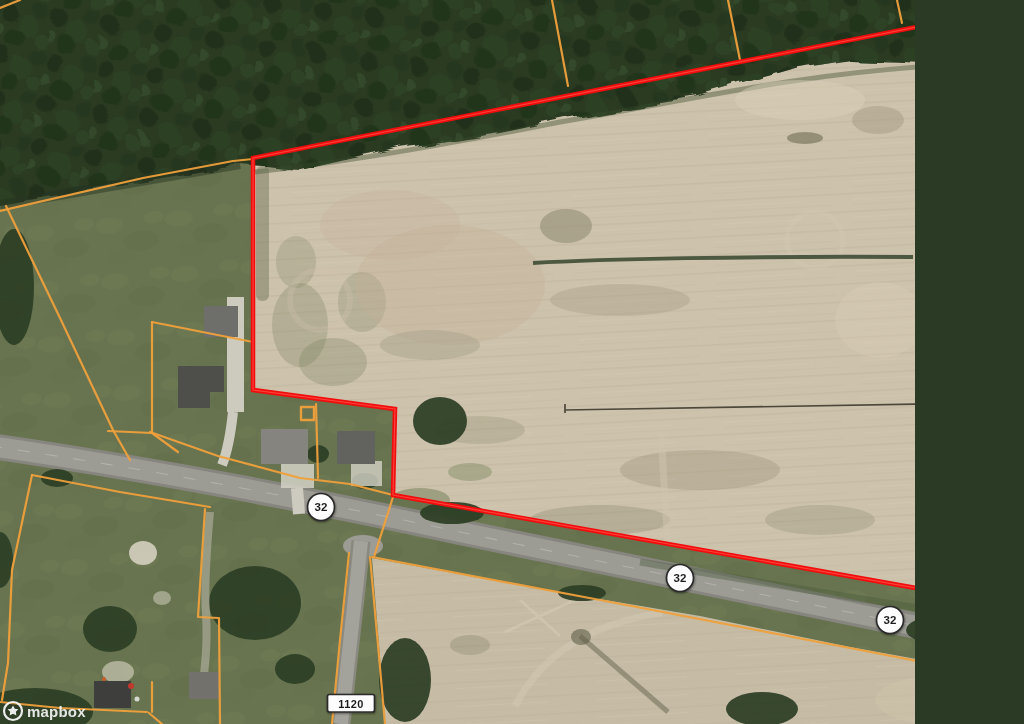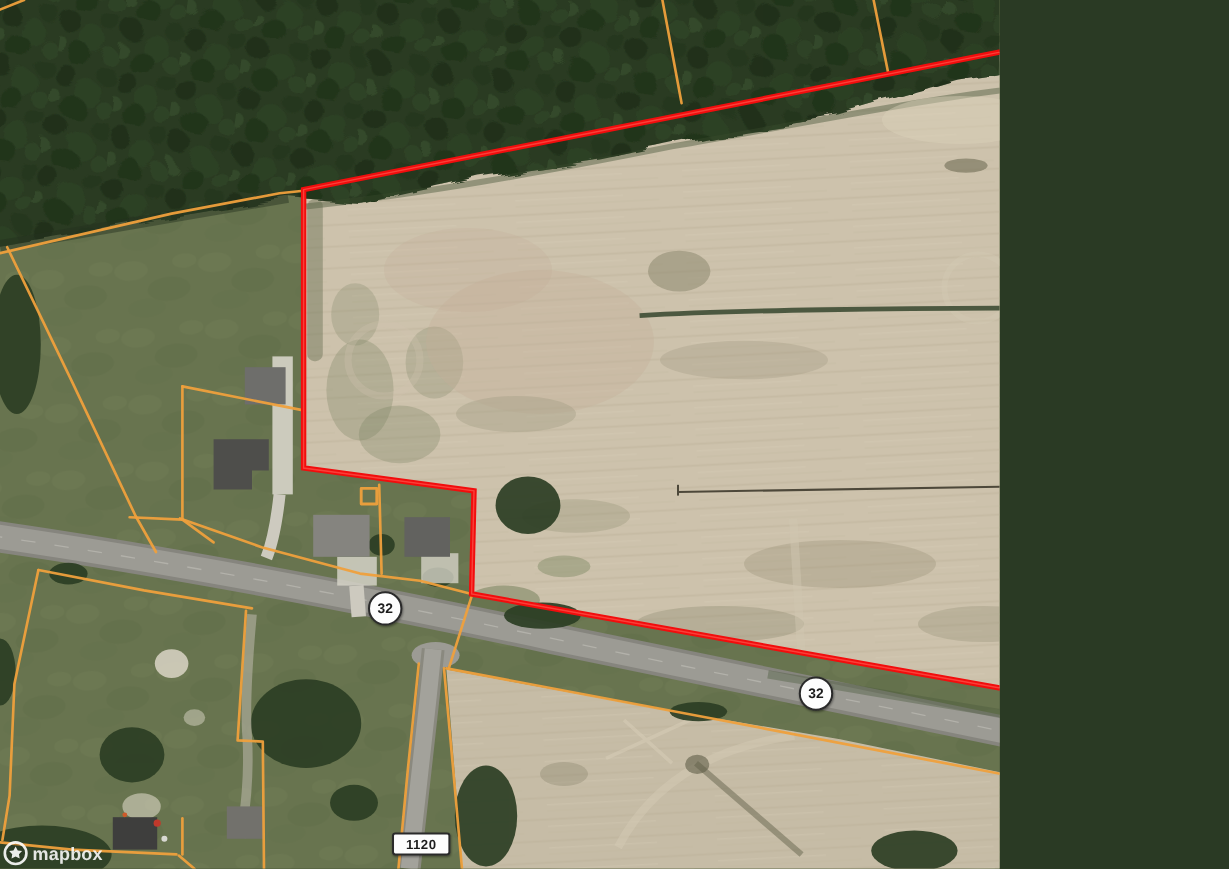--- a/index.html
+++ b/index.html
@@ -1,16 +1,16 @@
 <!DOCTYPE html>
 <html><head>
 <meta charset="utf-8">
 <style>
   html,body{margin:0;padding:0;background:#2a3a24;}
-  .viewport{position:relative;width:833px;height:724px;overflow:hidden;background:#68744f;}
+  .viewport{position:relative;width:915px;height:724px;overflow:hidden;background:#68744f;}
   svg{display:block}
   text{font-family:"Liberation Sans",sans-serif;}
   .shield-label{font-size:11.5px;font-weight:bold;text-anchor:middle;}
   .shield-label-sm{font-size:11px;font-weight:bold;text-anchor:middle;letter-spacing:.4px;}
   .wordmark{font-size:15px;font-weight:bold;letter-spacing:.2px;opacity:.87;}
 </style>
 </head>
 <body>
 
 <div class="viewport">

